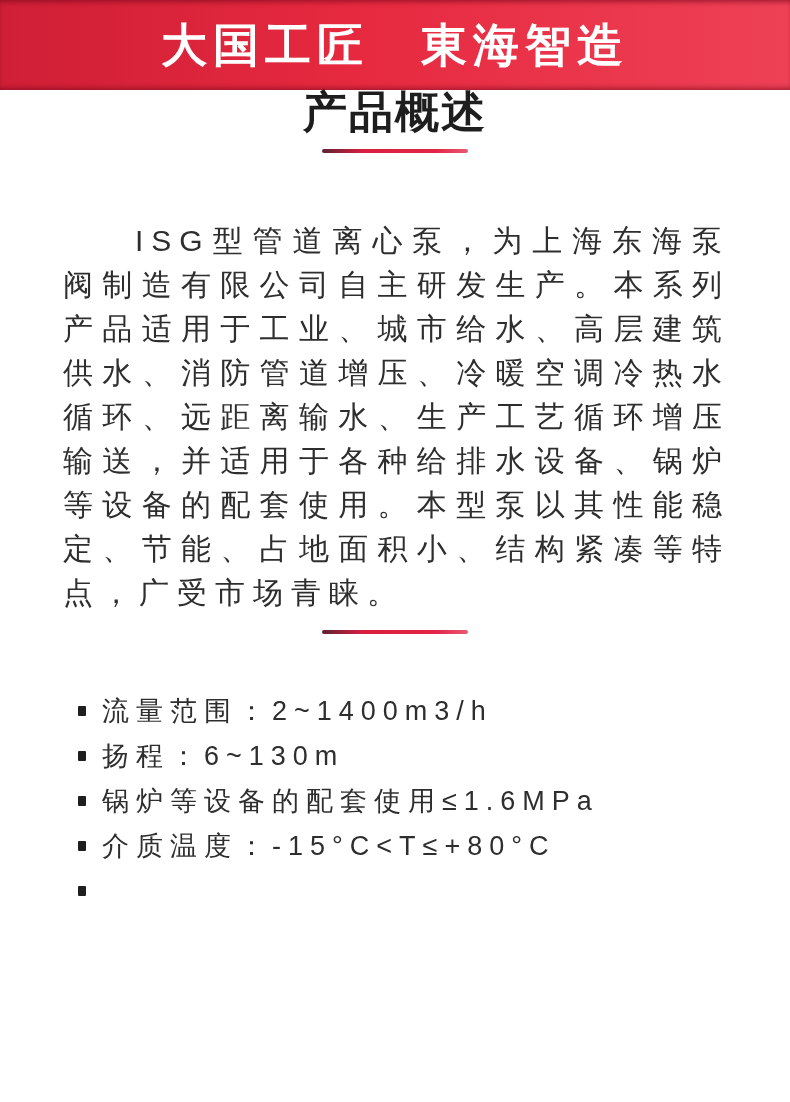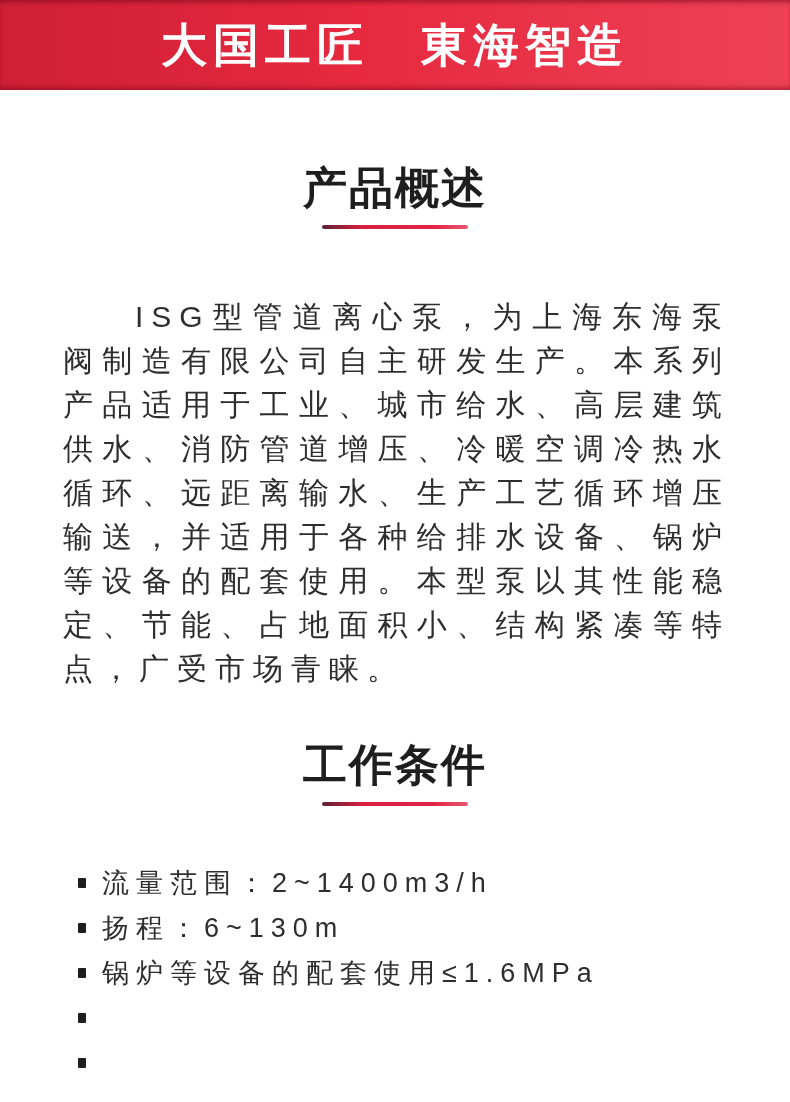--- a/index.html
+++ b/index.html
@@ -43,21 +43,21 @@
 
   
   .sec-title {
     text-align: center;
     font-size: 44px;
     font-weight: 700;
     letter-spacing: 2px;
     line-height: 1;
     color: var(--text-dark, #1e1e1e);
   }
-  .sec-title.overview { margin-top: 76px; }
+  .sec-title.overview { }
   .sec-title.working  { margin-top: 52px; }
   .title-underline {
     width: 146px;
     height: 4px;
     margin: 15px auto 0 auto;
     border-radius: 2px;
     background: linear-gradient(90deg,
       var(--underline-dark, #5e2233) 0%,
       var(--accent-red, #d81f3f) 28%,
       #e22547 78%,
@@ -109,38 +109,38 @@
     <h1>大国工匠　東海智造</h1>
   </header>
 
   <section>
     <h2 class="sec-title overview">产品概述</h2>
     <div class="title-underline"></div>
     <p class="para">ISG型管道离心泵，为上海东海泵阀制造有限公司自主研发生产。本系列产品适用于工业、城市给水、高层建筑供水、消防管道增压、冷暖空调冷热水循环、远距离输水、生产工艺循环增压输送，并适用于各种给排水设备、锅炉等设备的配套使用。本型泵以其性能稳定、节能、占地面积小、结构紧凑等特点，广受市场青睐。</p>
   </section>
 
   <section>
-    <h2 class="sec-title working">工作条件</h2>
     <div class="title-underline"></div>
 
     <ul class="spec-list">
       <li>
         <span class="bullet"></span>
         <span>流量范围：2~1400m3/h</span>
       </li>
       <li>
         <span class="bullet"></span>
         <span>扬程：6~130m</span>
       </li>
       <li>
         <span class="bullet"></span>
         <span>锅炉等设备的配套使用≤1.6MPa</span>
       </li>
       <li>
         <span class="bullet"></span>
+        <span>介质温度：-15°C&lt;T≤+80°C</span>
       </li>
       <li>
         <span class="bullet"></span>
       </li>
     </ul>
   </section>
 
 </div>
 
 </body></html>

